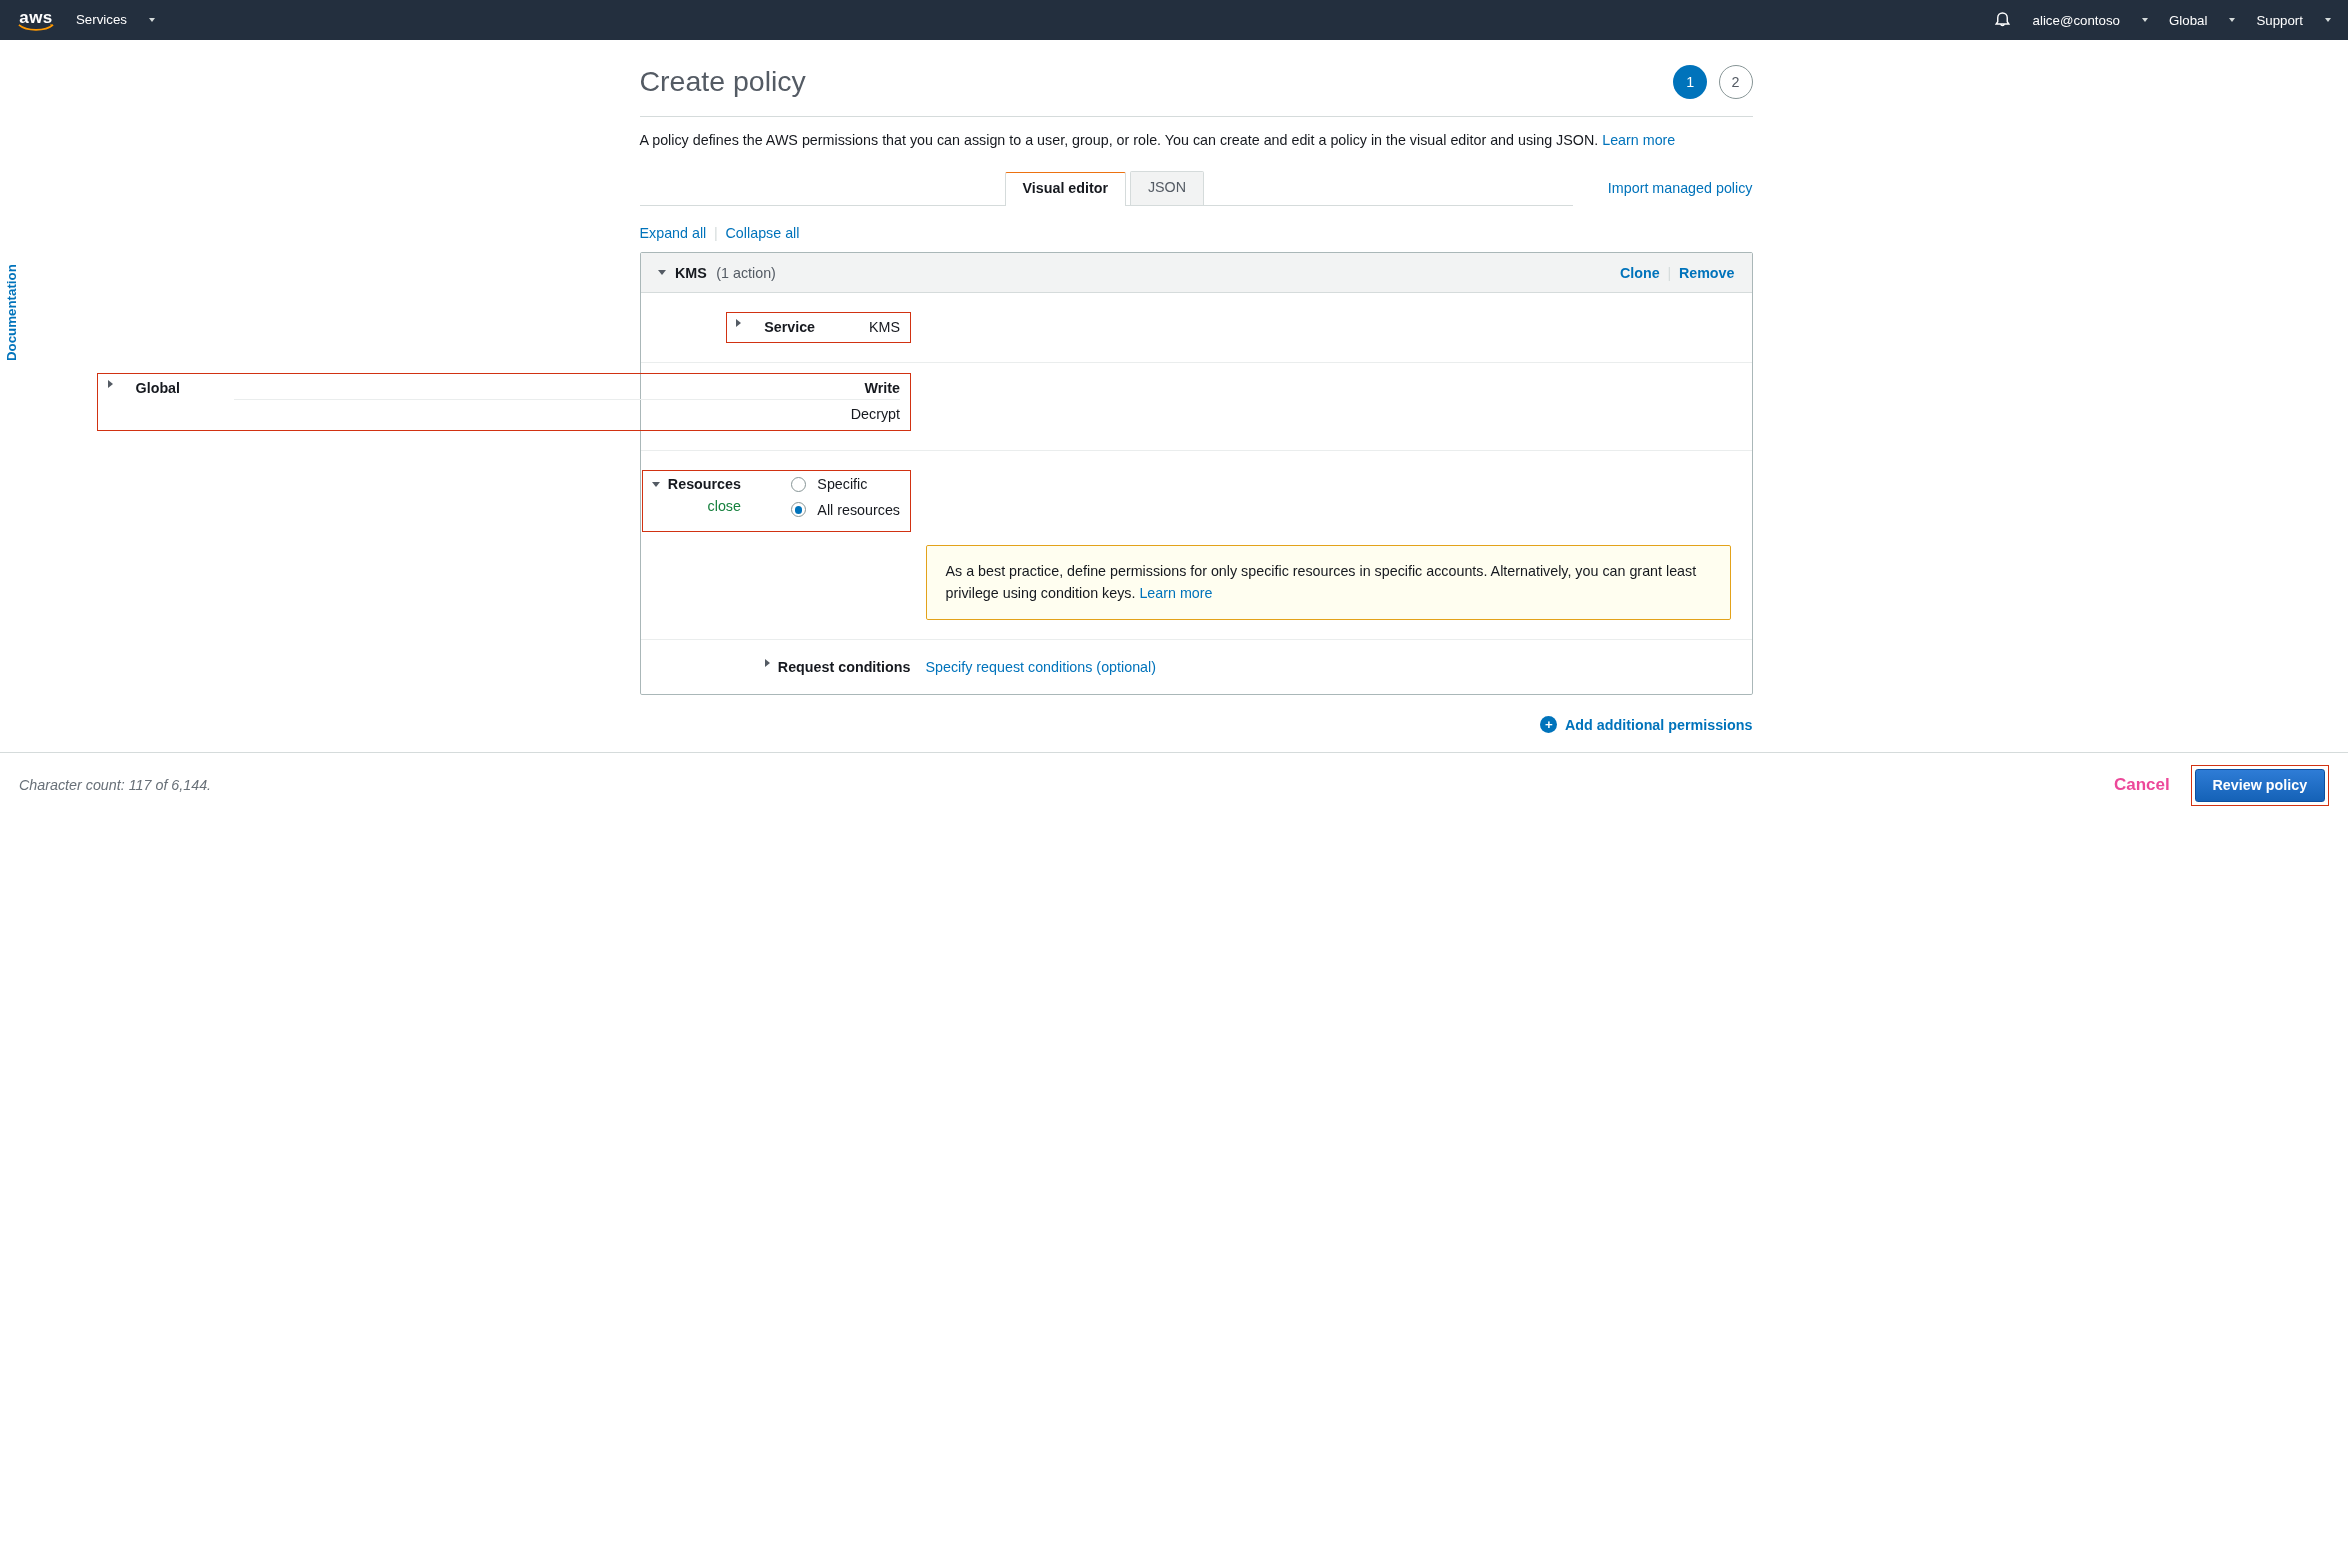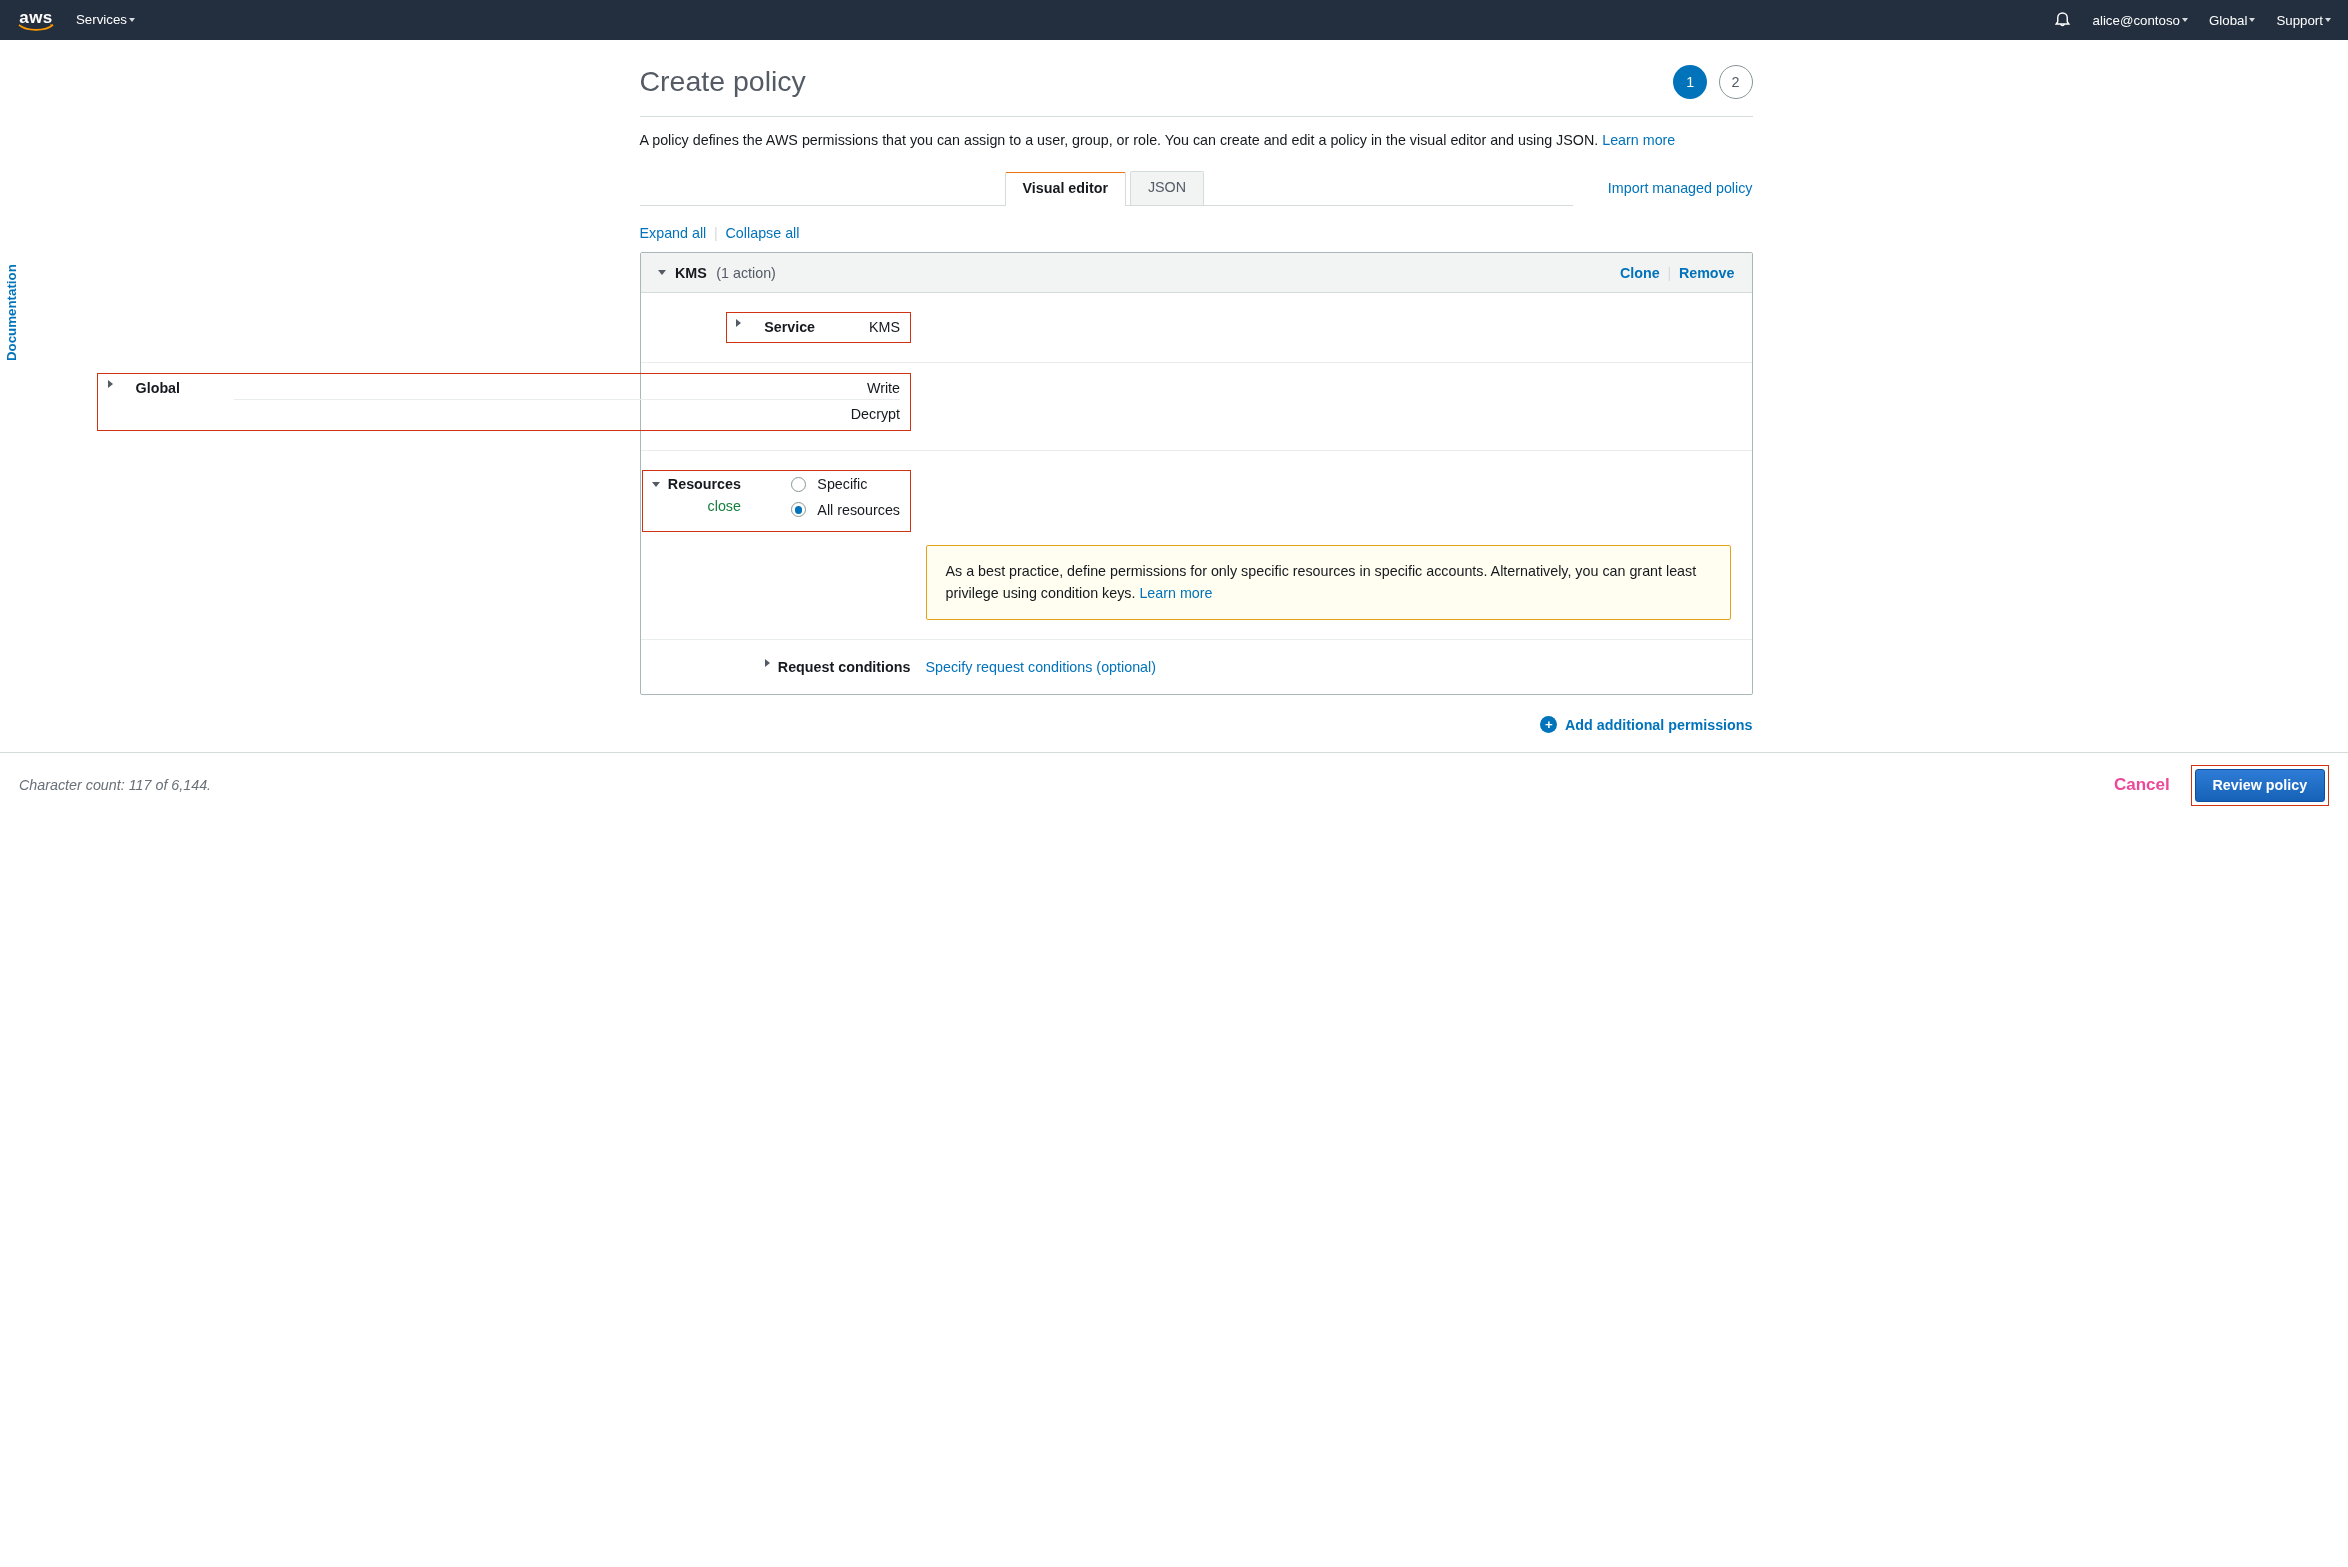--- a/index.html
+++ b/index.html
@@ -2,21 +2,21 @@
 <html style="font-size:15px"><head>
 <meta charset="utf-8">
 <style>
   * { box-sizing: border-box; margin: 0; padding: 0; }
   body { font-family: "Amazon Ember", "Helvetica Neue", Arial, sans-serif; font-size: 13.3px; color: #16191f; background: #fff; }
   
   .topnav { background: #232f3e; color: #fff; display: flex; align-items: center; height: 40px; padding: 0 17px; justify-content: space-between; }
   .topnav-left, .topnav-right { display: flex; align-items: center; gap: 21px; }
   .aws-logo { font-weight: 700; font-size: 17px; letter-spacing: 0.5px; display:flex; flex-direction:column; align-items:center; line-height:1; }
   .aws-logo .smile { margin-top:-1.9px; }
-  .nav-item { color: #fff; font-size: 13.3px; cursor: pointer; display:flex; align-items:center; gap:2px;}
+  .nav-item { color: #fff; font-size: 13.3px; cursor: pointer; display:flex; align-items:center; gap:22px;}
   .caret-down { width:0; height:0; border-left:3.8px solid transparent; border-right:3.8px solid transparent; border-top:4.8px solid #d5dbdb; display:inline-block;}
   .bell-icon svg { stroke:#fff; }
   
   .doc-tab { position: absolute; left: 3.8px; top: 361px; transform: rotate(-90deg); transform-origin: left top; color:#0073bb; font-weight:600; font-size:13.3px; }
   
   .page { padding: 0 0 0 44px; }
   .content { max-width: 1170px; margin: 0 auto; padding: 15px 28.5px 0 28.5px; }
   .header-row { display:flex; justify-content:space-between; align-items:center; margin-top: 9.5px;}
   h1 { font-size: 28.5px; font-weight: 400; color: #545b64; }
   .steps { display:flex; gap:11.4px; }
@@ -173,21 +173,21 @@
     </div>
 
     <div class="section" style="padding-top:9.5px;">
       <div class="row">
         <div class="label-col" style="align-items:flex-start;">
           <span class="red-box">
             <span class="tri-right"></span>
             <span>Global</span>
             &nbsp;&nbsp;
             <span class="actions-vals" style="font-weight:400;">
-              <span class="bold" style="font-weight:400">Write</span>
+              <span class="bold" style="font-weight:700">Write</span>
               <span class="sub">Decrypt</span>
             </span>
           </span>
         </div>
         <div class="val-col"></div>
       </div>
     </div>
 
     <div class="section">
       <div class="row">

